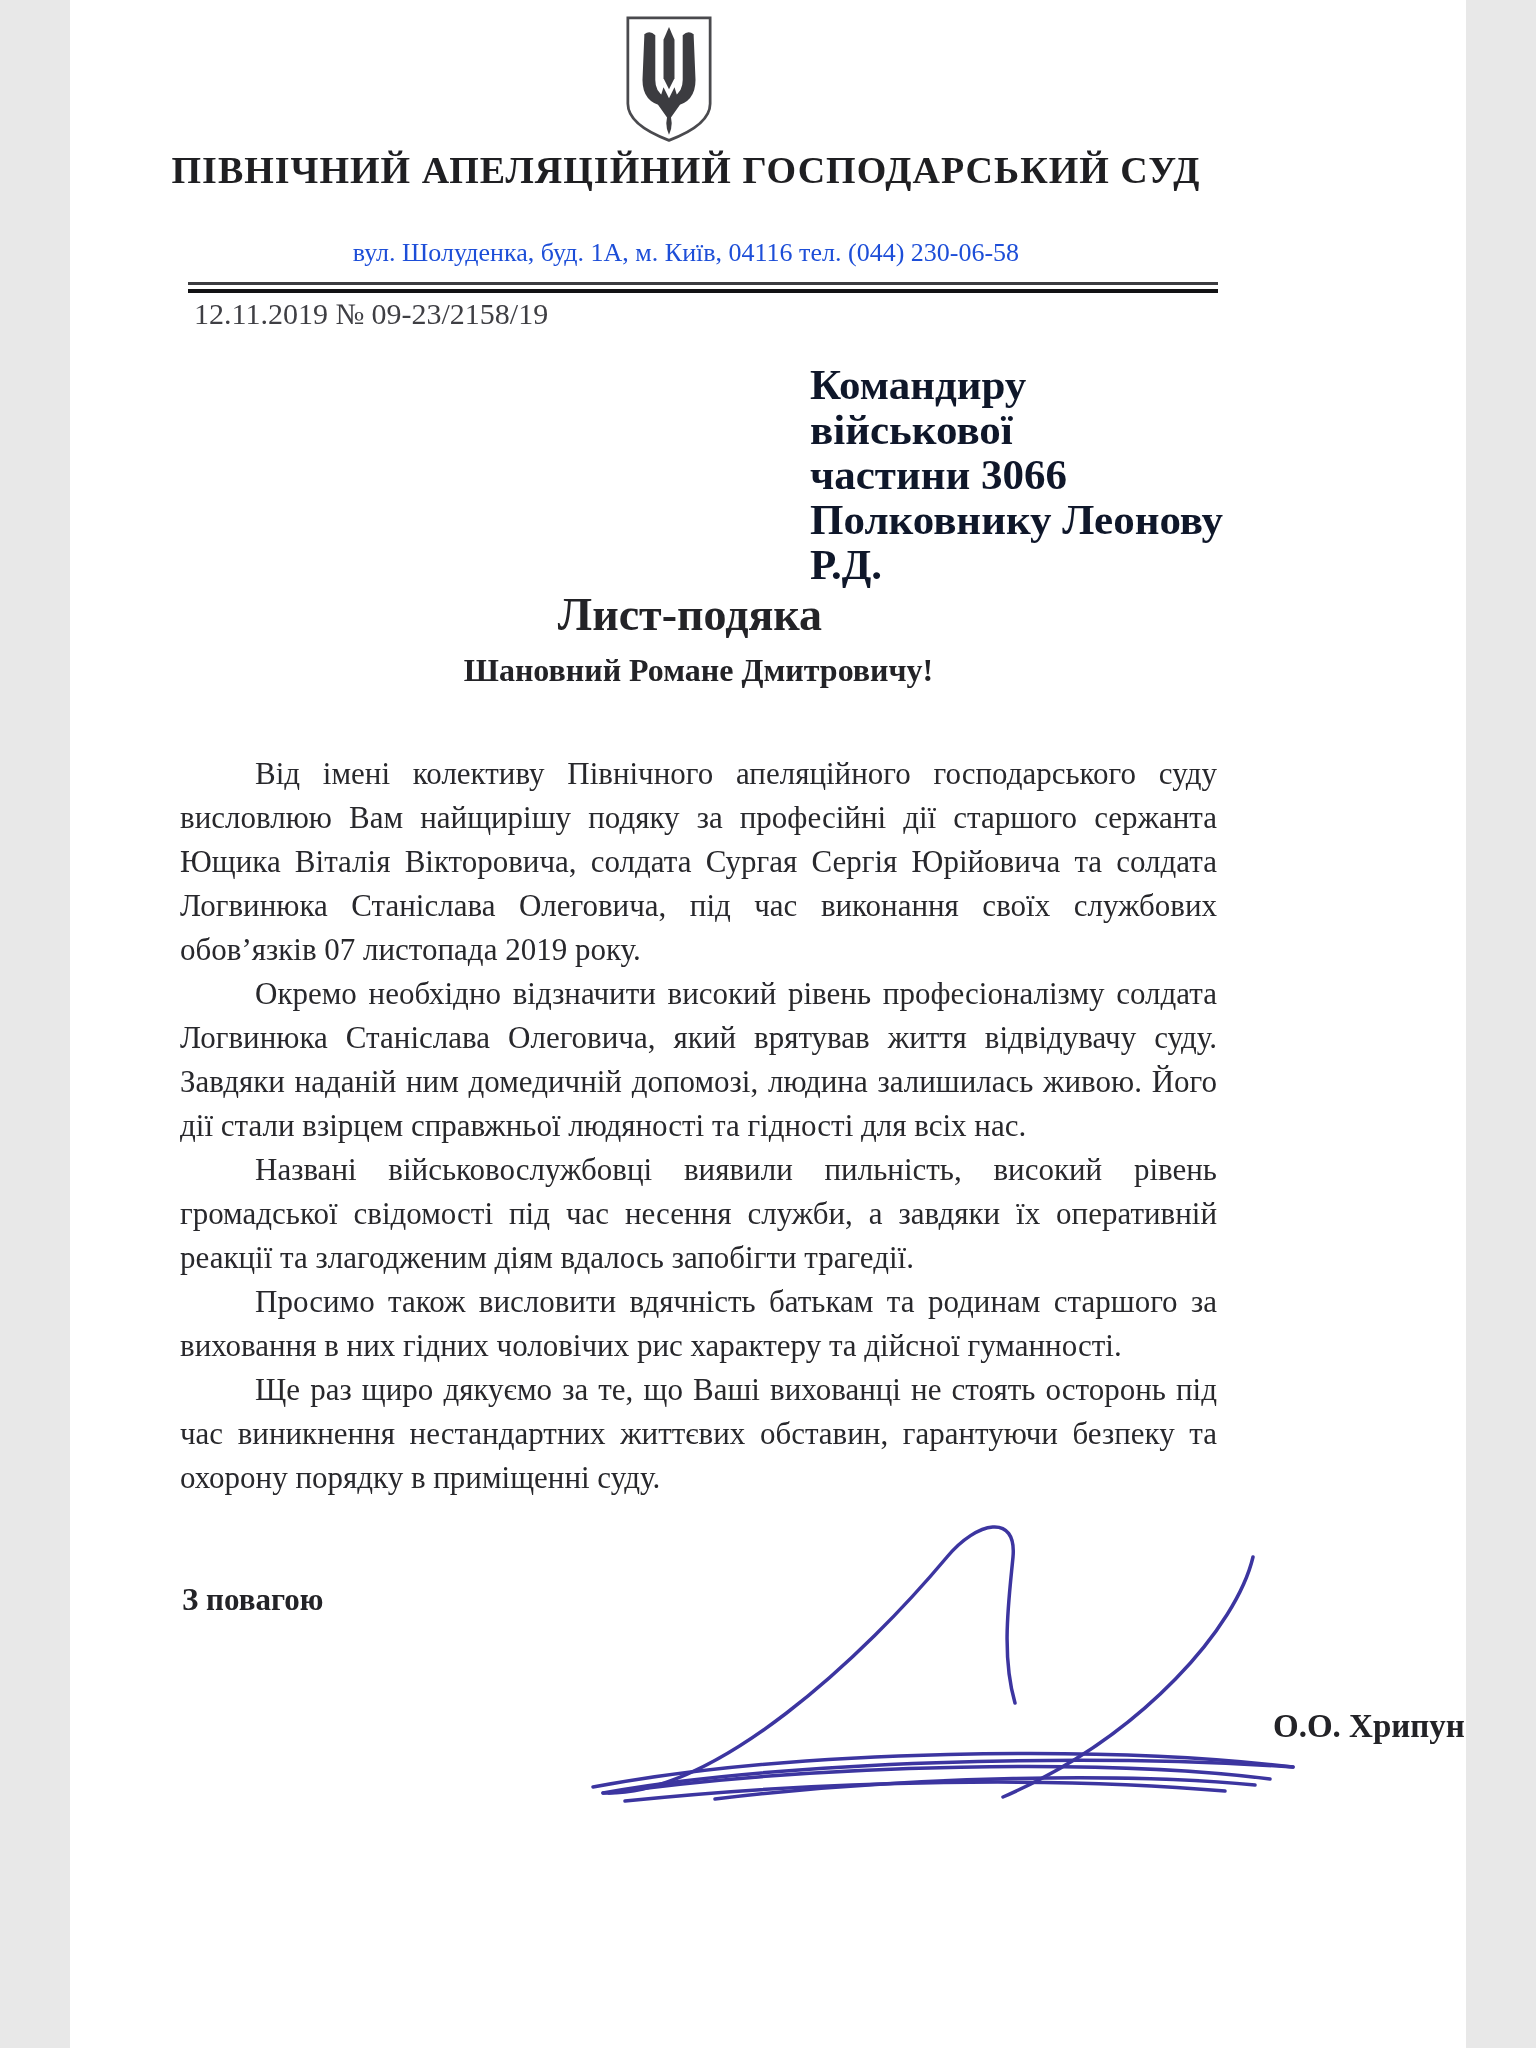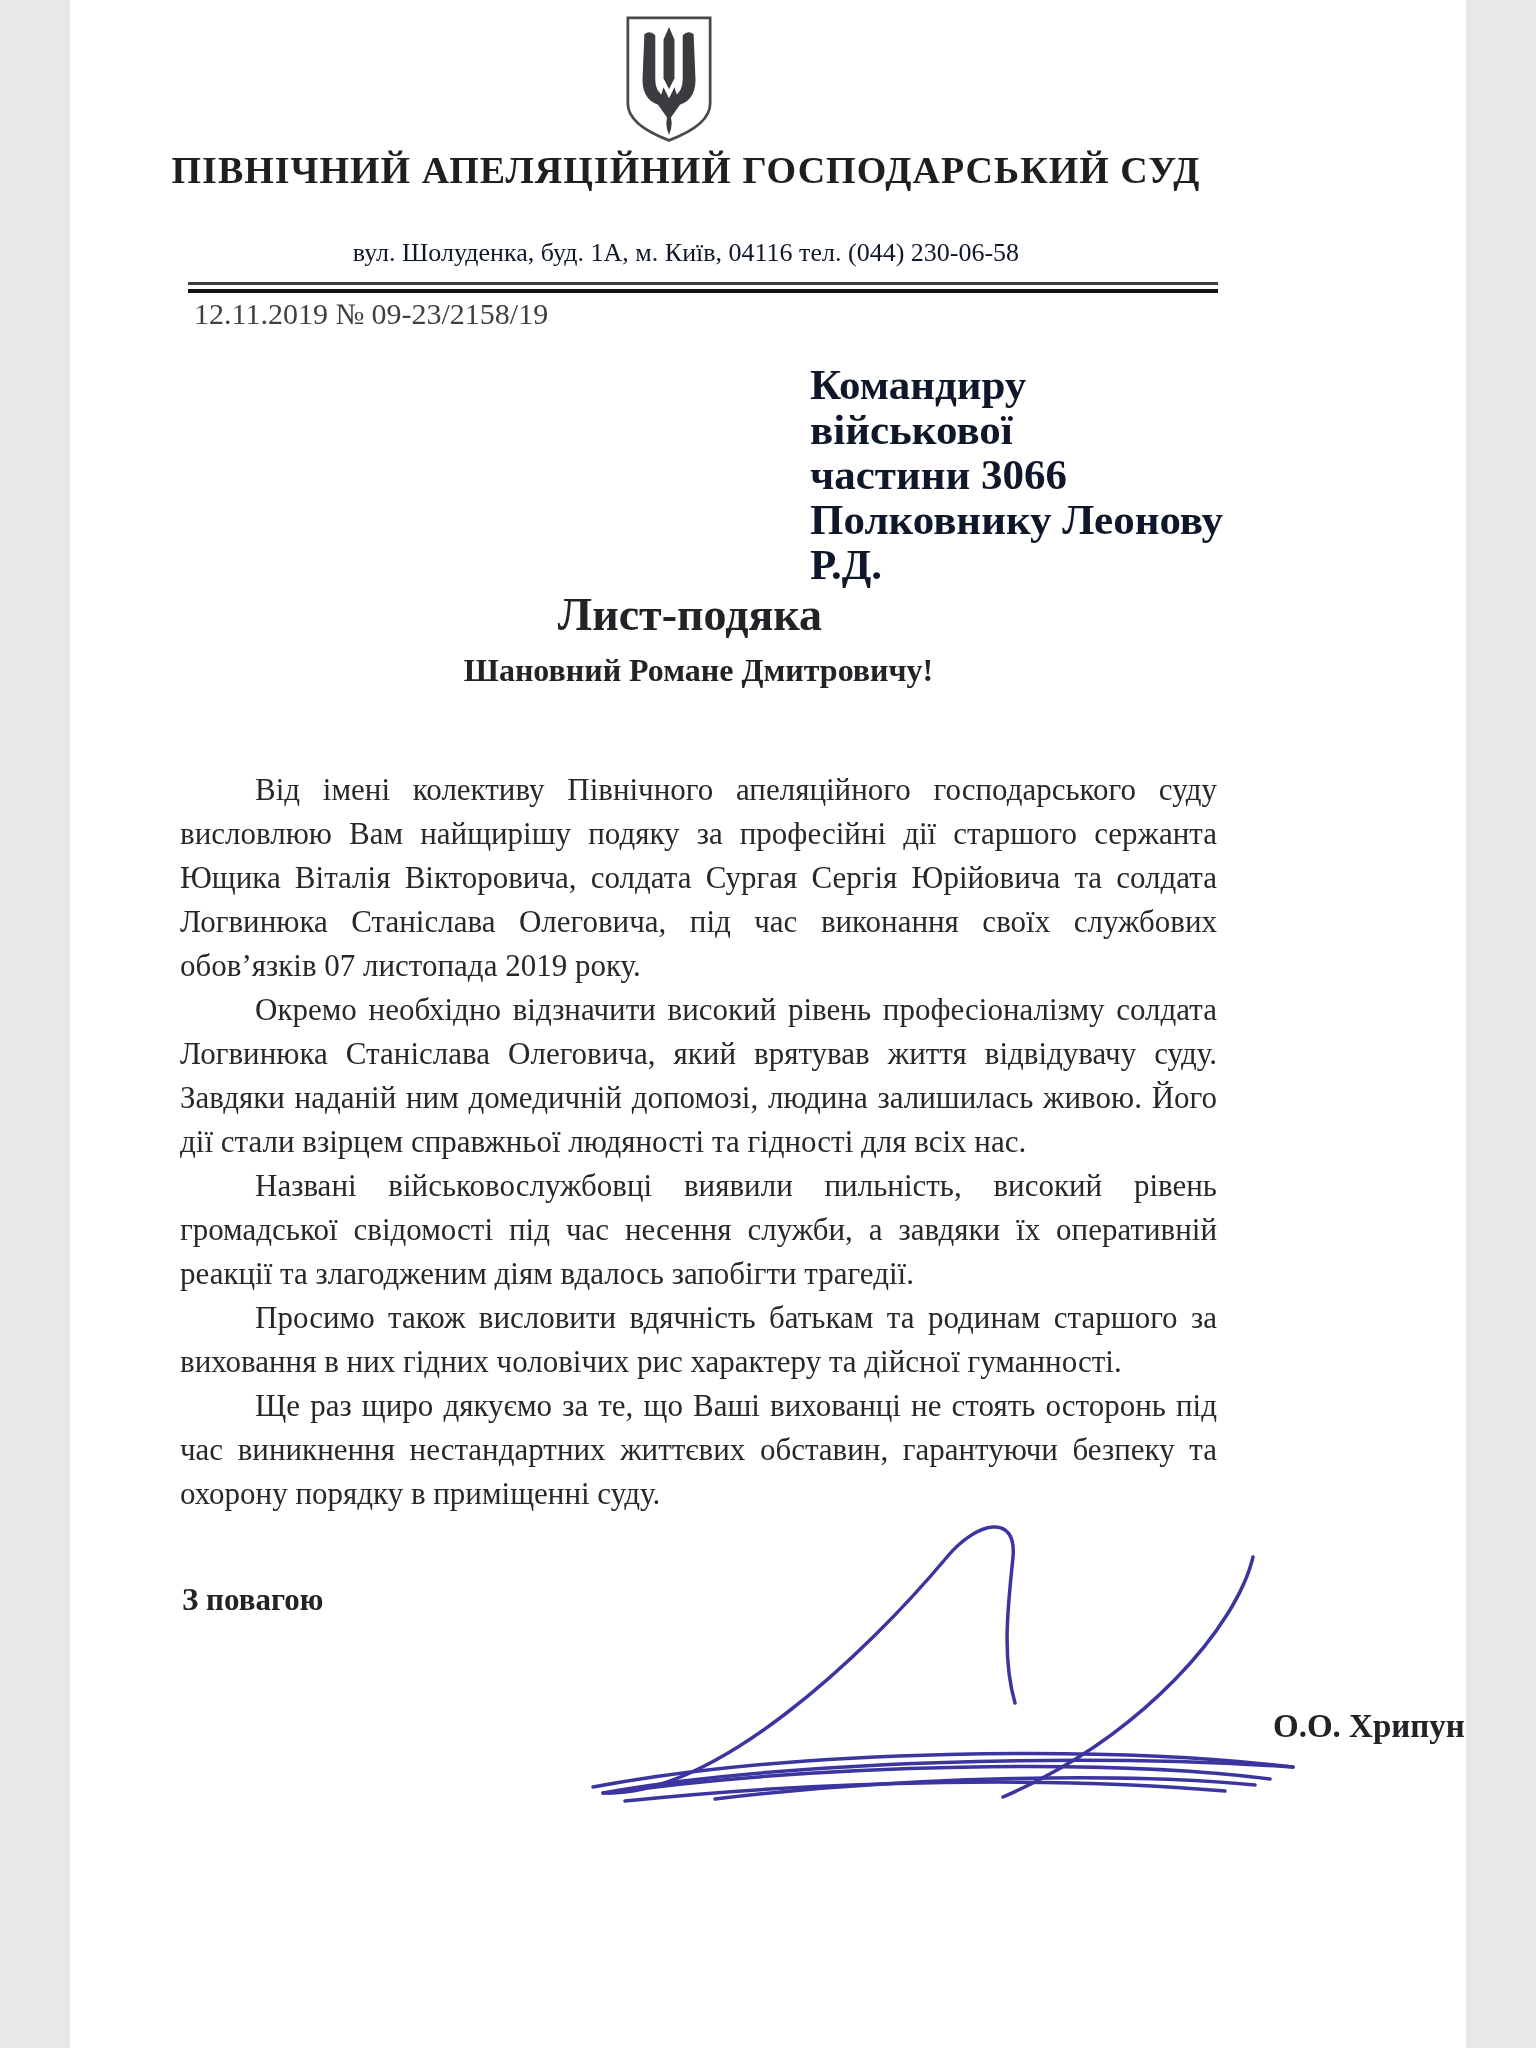--- a/index.html
+++ b/index.html
@@ -14,21 +14,21 @@
   }
   
   .emblem{position:absolute;left:553px;top:16px;width:92px;height:128px;}
   .court-name{
     position:absolute;left:0;top:148px;width:1232px;
     text-align:center;font-weight:bold;font-size:38px;letter-spacing:1px;
     color:#1f1f22;
   }
   .address-line{
     position:absolute;left:0;top:238px;width:1232px;
-    text-align:center;font-size:26px;color:#0f172a;
+    text-align:center;font-size:26px;color:#1d4ed8;
   }
   .rule{
     position:absolute;left:118px;top:282px;width:1030px;height:4px;
     border-top:3px solid #3c3c40;border-bottom:4px solid #121214;
   }
   .reference-line{
     position:absolute;left:124px;top:297px;
     font-size:30px;color:#3f3f44;
   }
   
@@ -40,21 +40,21 @@
   .letter-title{
     position:absolute;left:0;top:588px;width:1240px;
     text-align:center;font-weight:bold;font-size:46px;color:#232327;
   }
   .salutation{
     position:absolute;left:110px;top:652px;width:1037px;
     text-align:center;font-weight:bold;font-size:32px;color:#232327;
   }
   
   .body-text{
-    position:absolute;left:110px;top:768px;width:1037px;
+    position:absolute;left:110px;top:752px;width:1037px;
   }
   .body-text p{
     margin:0;
     font-size:31px;line-height:44px;
     text-align:justify;text-indent:75px;
     color:#28282c;
   }
   
   .closing{
     position:absolute;left:112px;top:1582px;

